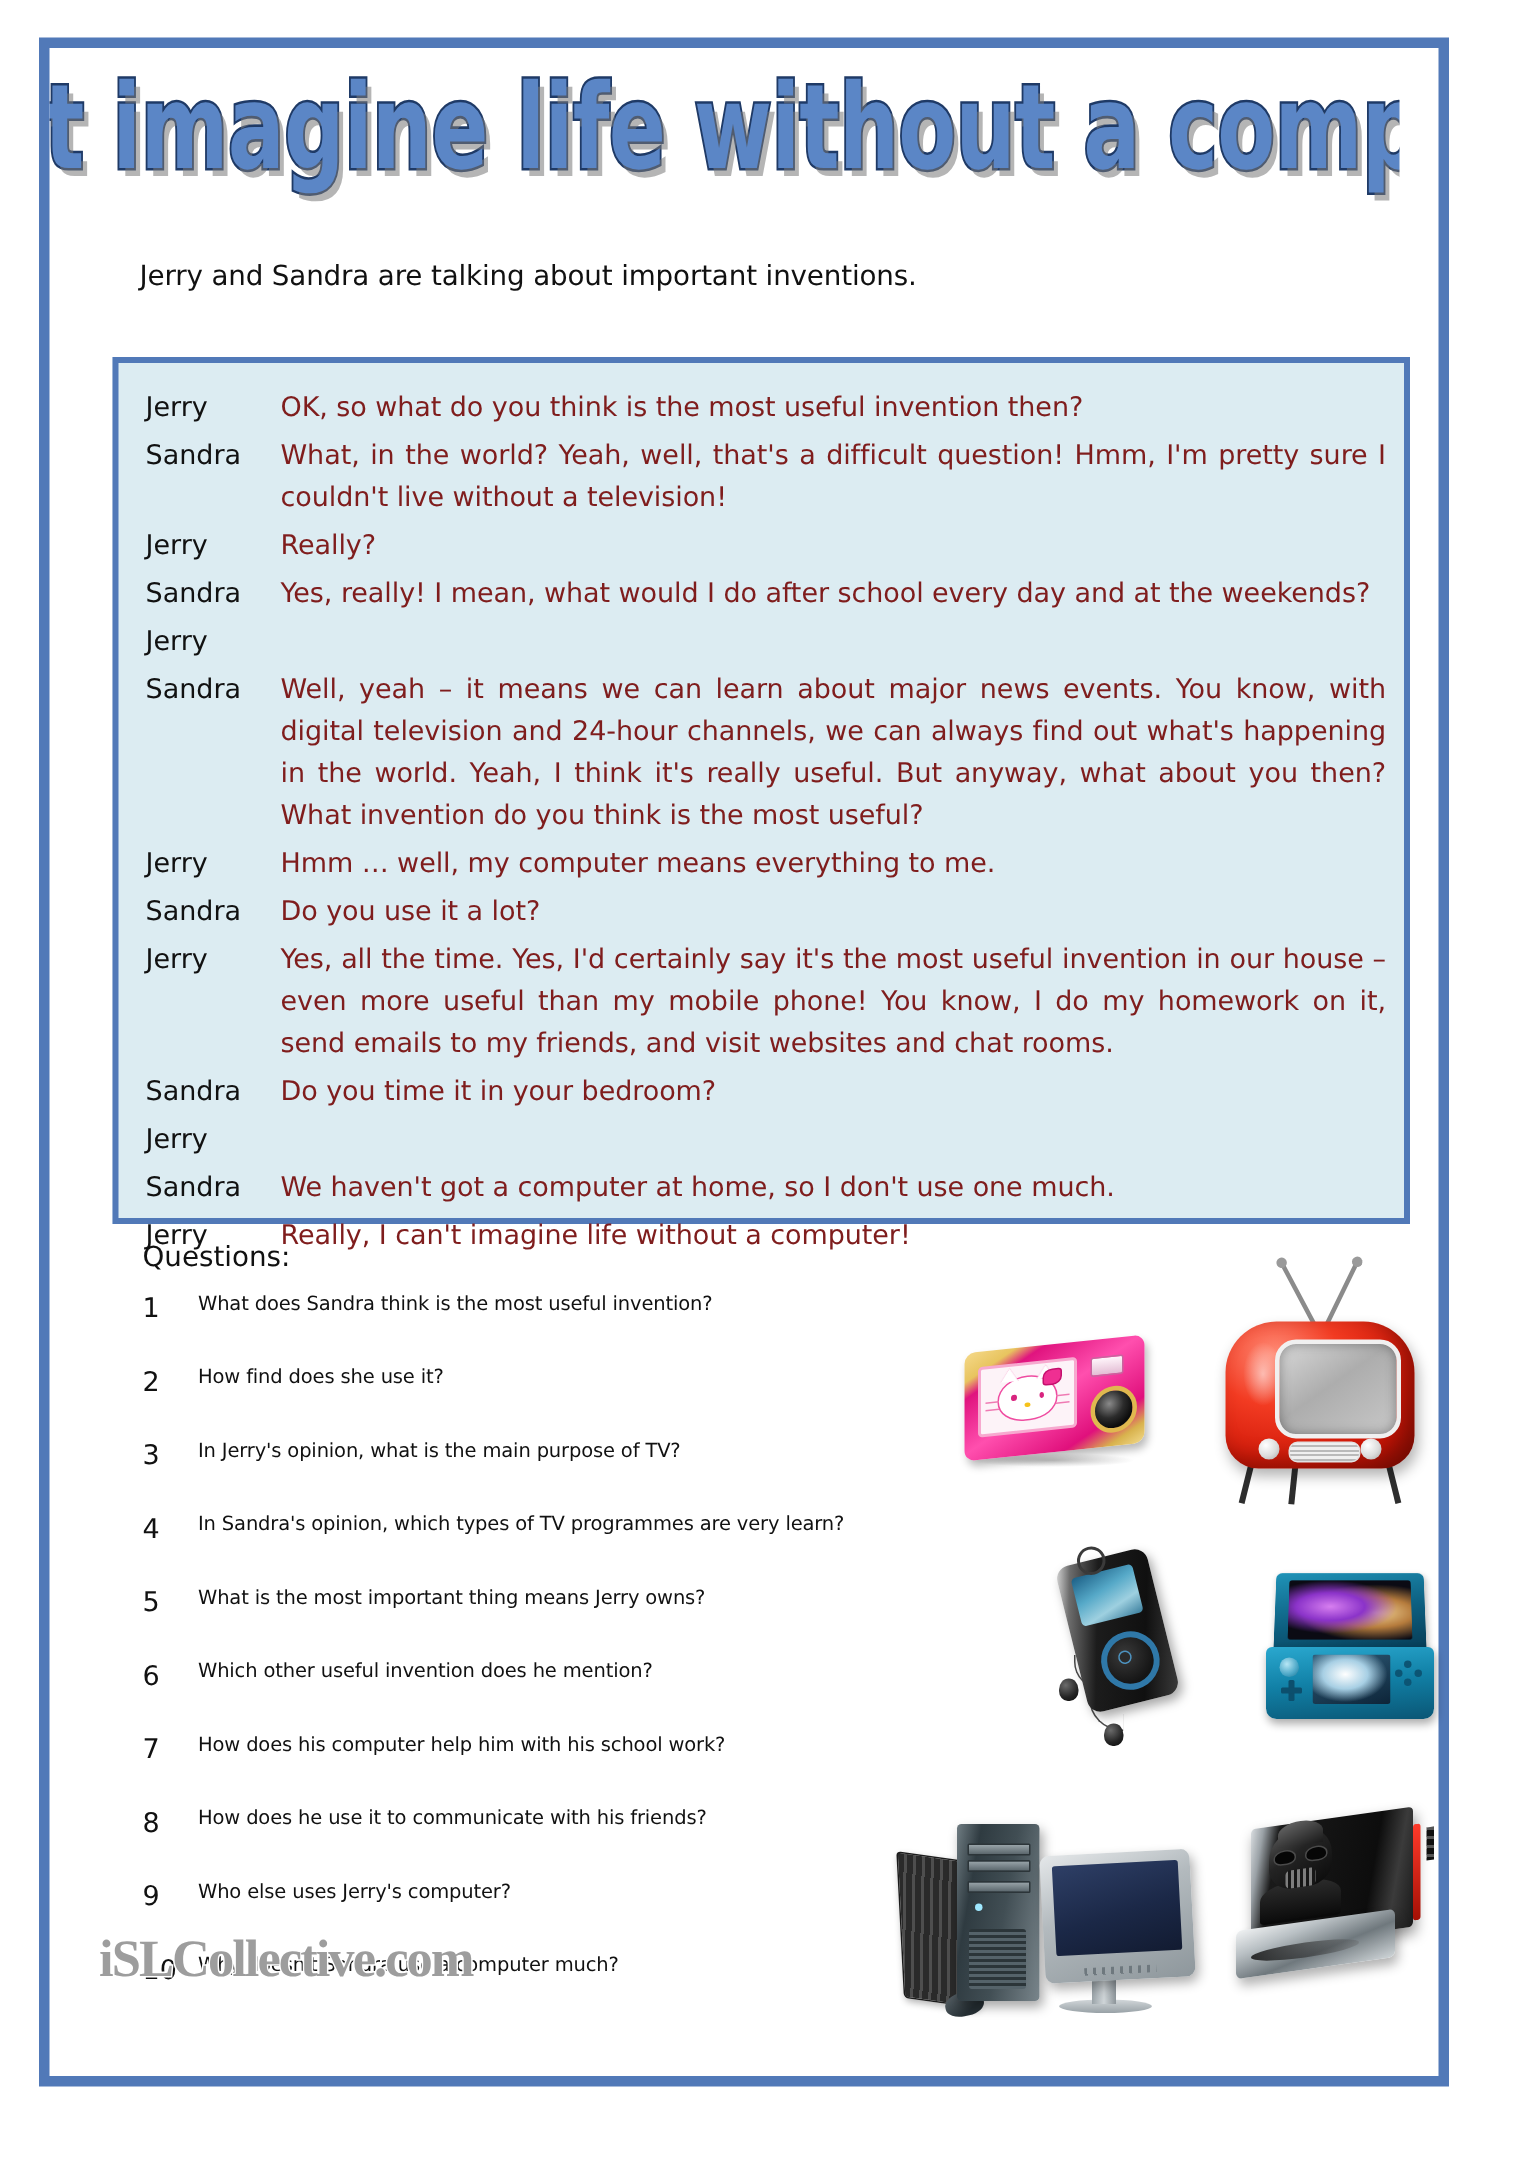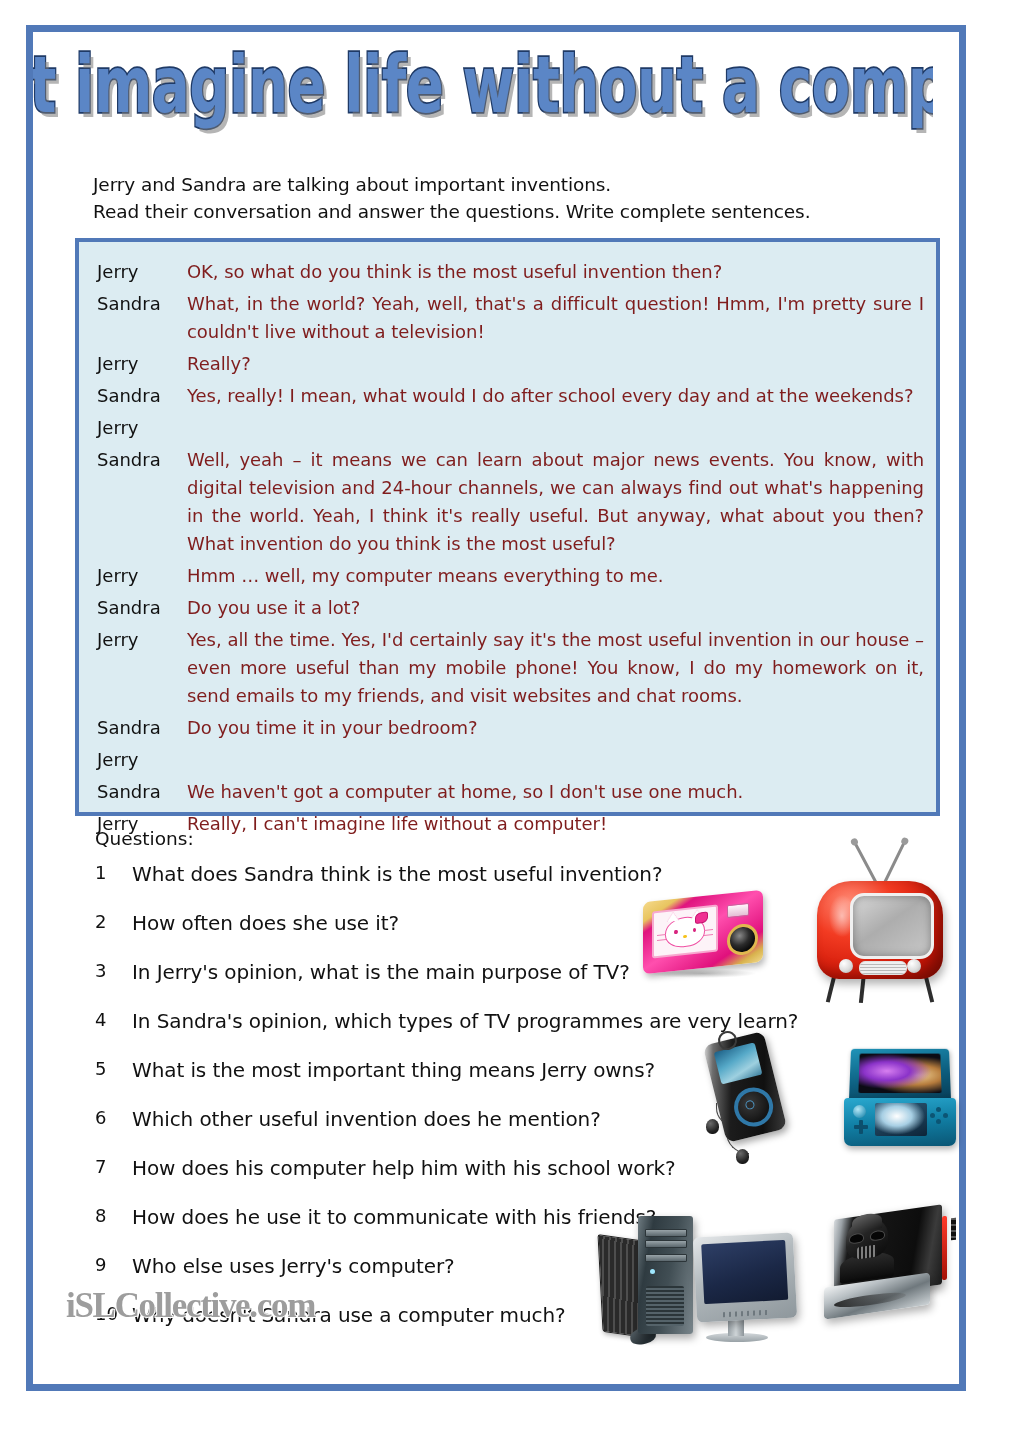--- a/index.html
+++ b/index.html
@@ -133,21 +133,21 @@
     align-items: flex-start;
     height: 49px;
   }
   .q-num {
     flex: 0 0 37px;
     font-size: 18px;
     color: #111111;
   }
   .q-text {
     flex: 1 1 auto;
-    font-size: 20px;
+    font-size: 13px;
     color: #111111;
     white-space: nowrap;
     letter-spacing: -0.1px;
   }
 
   
   #watermark {
     position: absolute;
     left: 66px;
     top: 1286px;
@@ -493,21 +493,20 @@
 <div id="page-frame">
   <div id="page-frame-inner"></div>
 </div>
 
 <div id="title-band">
   <div id="worksheet-title">I can't imagine life without a computer!</div>
 </div>
 
 <div id="intro">
   <span class="intro-line">Jerry and Sandra are talking about important inventions.</span>
-  <span class="intro-line">Read their conversation and answer the questions. Write complete sentences.</span>
 </div>
 
 <div id="dialogue-box">
   <div id="dialogue-list">
 
     <div class="dlg-row">
       <div class="dlg-speaker">Jerry</div>
       <div class="dlg-text">OK, so what do you think is the most useful invention then?</div>
     </div>
 
@@ -574,21 +573,21 @@
 
 <div id="questions-heading">Questions:</div>
 
 <div id="questions-list">
   <div class="q-row">
     <div class="q-num">1</div>
     <div class="q-text">What does Sandra think is the most useful invention?</div>
   </div>
   <div class="q-row">
     <div class="q-num">2</div>
-    <div class="q-text">How often does she use it?</div>
+    <div class="q-text">How find does she use it?</div>
   </div>
   <div class="q-row">
     <div class="q-num">3</div>
     <div class="q-text">In Jerry's opinion, what is the main purpose of TV?</div>
   </div>
   <div class="q-row">
     <div class="q-num">4</div>
     <div class="q-text">In Sandra's opinion, which types of TV programmes are very learn?</div>
   </div>
   <div class="q-row">

